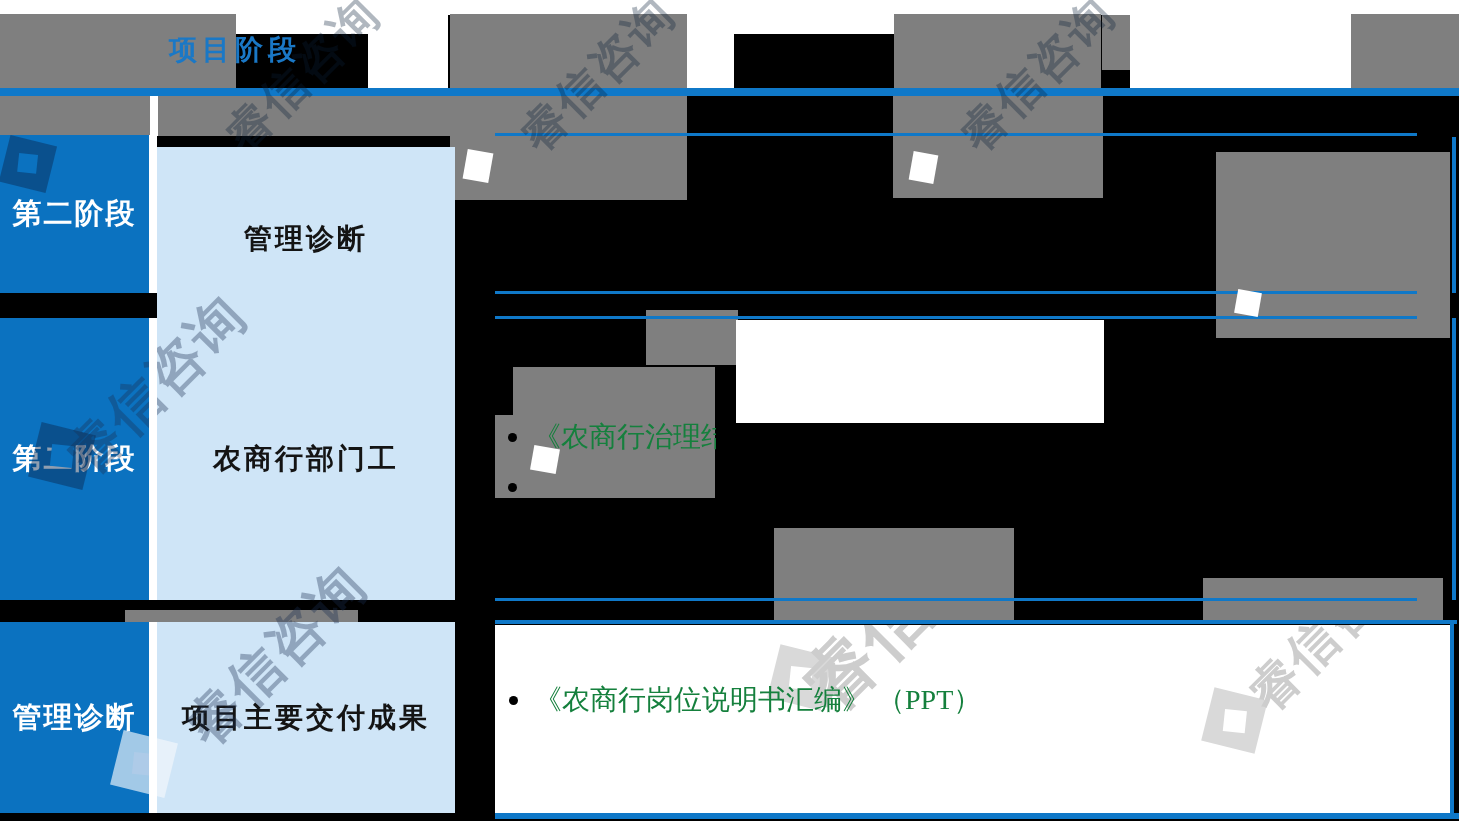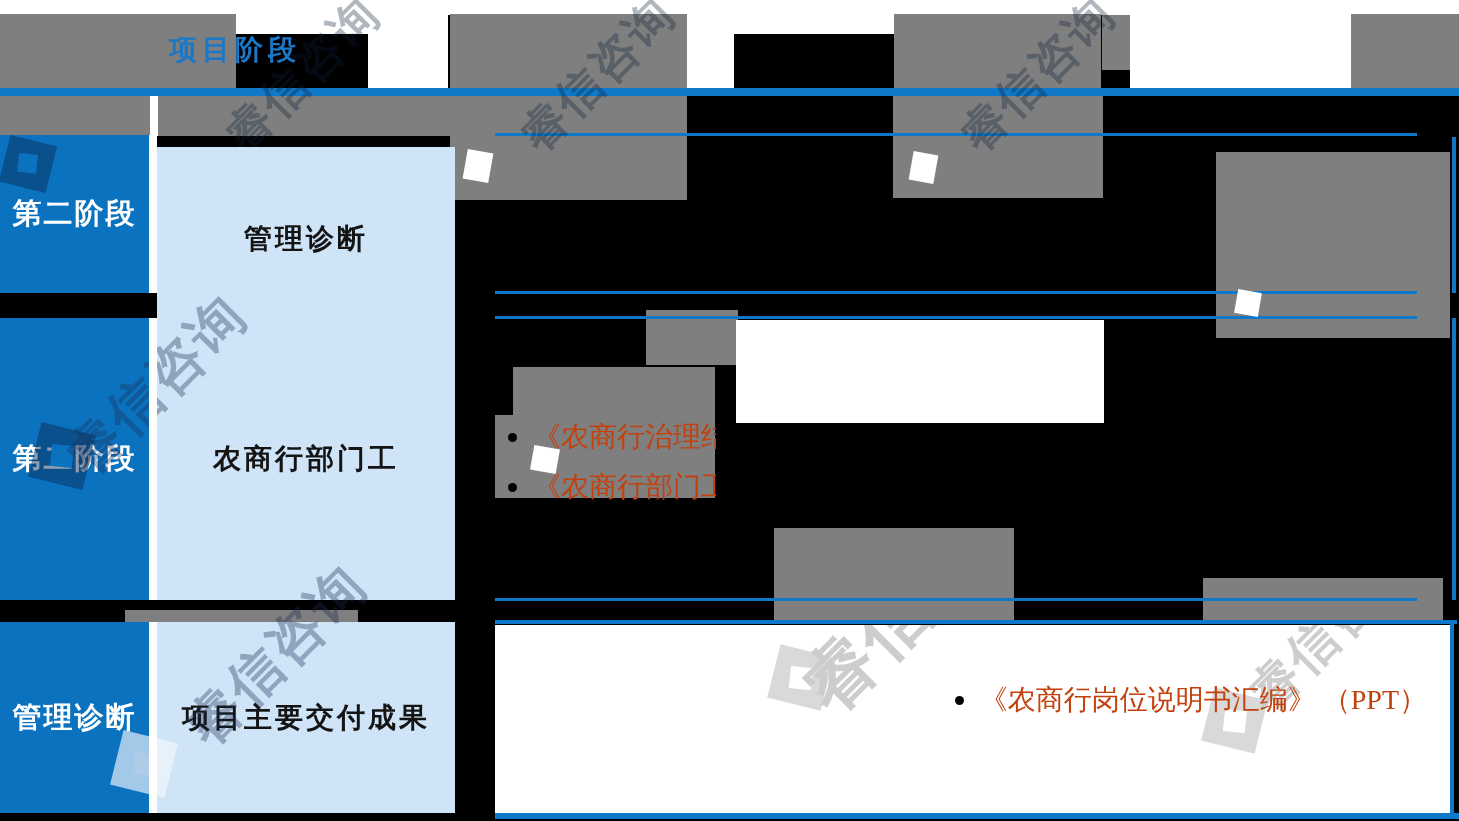--- a/index.html
+++ b/index.html
@@ -15,21 +15,21 @@
   .name-box{background:#cfe5f7;display:flex;align-items:center;justify-content:center;overflow:hidden;}
   .name-label{color:#141414;font-size:28px;font-weight:bold;letter-spacing:3px;}
   .wm{position:absolute;font-weight:bold;white-space:nowrap;transform:rotate(-45deg);
       transform-origin:0 100%;letter-spacing:3px;line-height:1;}
   .wm-dark{color:rgba(10,30,55,0.32);}
   .wm-box{color:rgba(25,45,80,0.35);}
   .wm-light{color:#cdcdcd;}
   .cube{position:absolute;transform:rotate(14deg);}
   .cube .hole{position:absolute;left:30%;top:30%;width:40%;height:40%;transform:rotate(-8deg);display:block;}
   .diamond{position:absolute;background:#fff;transform:rotate(10deg);}
-  .bullet{position:absolute;white-space:nowrap;overflow:hidden;color:#c2410c;font-size:28px;line-height:36px;text-align:right;}
+  .bullet{position:absolute;white-space:nowrap;overflow:hidden;color:#15803d;font-size:28px;line-height:36px;}
   .dot{display:inline-block;width:9px;height:9px;border-radius:50%;background:#000;
        vertical-align:middle;margin:0 16px 4px 2px;}
   .whitebox{position:absolute;background:#fff;overflow:hidden;}
 </style>
 </head>
 <body>
 
 <div class="slide">
 
   <div class="r white" style="left:0;top:0;width:1459px;height:15px;"></div>
@@ -107,21 +107,21 @@
   <div class="wm wm-box" style="left:215px;top:701px;font-size:54px;">睿信咨询</div>
 
   <div class="r white" style="left:149px;top:135px;width:8px;height:158px;"></div>
   <div class="r white" style="left:149px;top:318px;width:8px;height:282px;"></div>
   <div class="r white" style="left:149px;top:622px;width:8px;height:191px;"></div>
 
   <div class="bullet" style="left:506px;top:419px;width:210px;height:36px;">
     <span class="dot"></span><span>《农商行治理结</span>
   </div>
   <div class="bullet" style="left:506px;top:469px;width:210px;height:36px;">
-    <span class="dot"></span><span>《农商行部门工</span>
+    <span class="dot"></span>
   </div>
 
   <div class="whitebox" style="left:495px;top:625px;width:955px;height:188px;">
     <div class="cube" style="left:278px;top:25px;width:55px;height:55px;background:#d9d9d9;">
       <span class="hole" style="background:#ffffff;"></span>
       </div>
     <div class="wm wm-light" style="left:345px;top:28px;font-size:72px;">睿信咨询</div>
     <div class="cube" style="left:712px;top:68px;width:55px;height:55px;background:#d9d9d9;">
       <span class="hole" style="background:#ffffff;"></span>
       </div>

